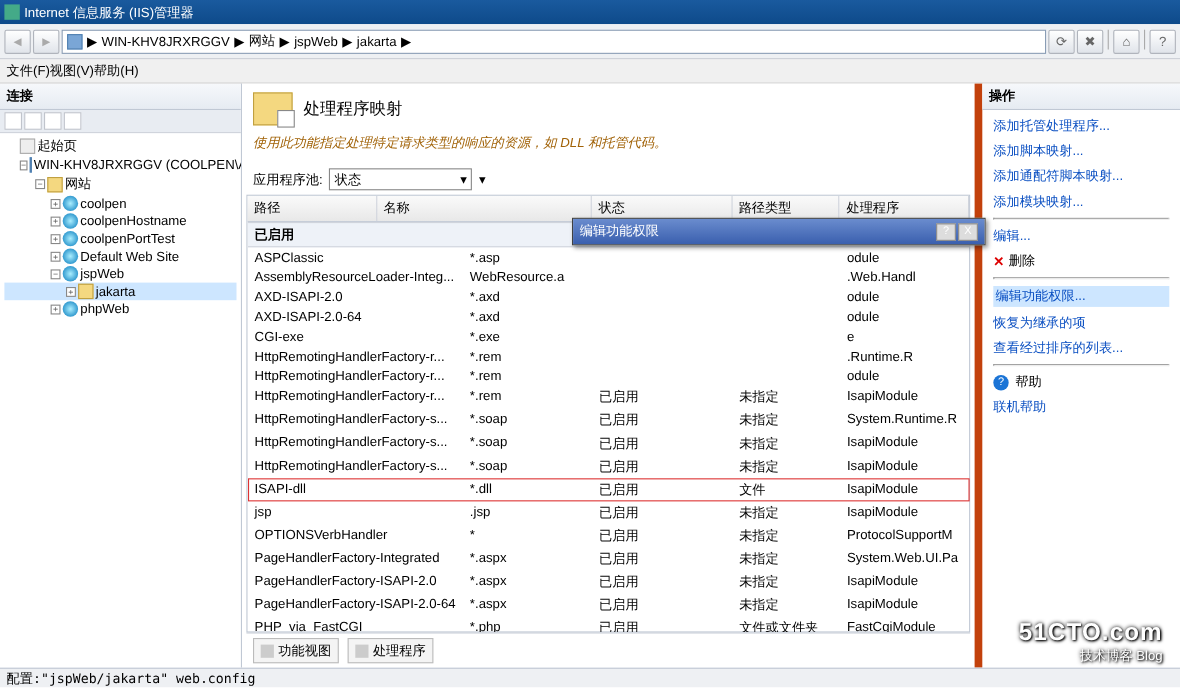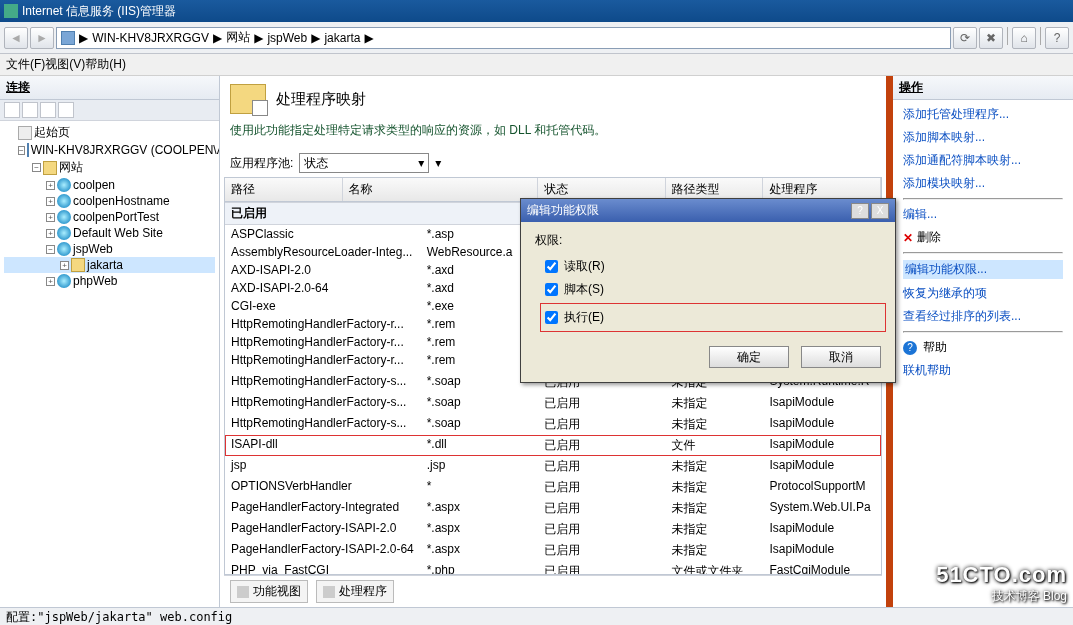--- a/index.html
+++ b/index.html
@@ -14,21 +14,21 @@
 .navbtn { width:24px; height:22px; border:1px solid #b0b4bc; background:linear-gradient(#fff,#e0e4ea); border-radius:2px; display:flex; align-items:center; justify-content:center; color:#666; }
 .navbtn.dis { color:#aaa; }
 .addressbar { flex:1; height:22px; background:#fff; border:1px solid #8a9db5; display:flex; align-items:center; padding:0 4px; gap:4px; }
 .tool-icons { display:flex; gap:2px; }
 
 
 .menubar { background:#f0f0f0; border-bottom:1px solid #d0d0d0; height:22px; display:flex; align-items:center; padding:0 6px; }
 
 
 .main { display:flex; height:calc(100% - 22px - 32px - 22px - 18px); }
-.pane-header { background:linear-gradient(#f6f8fb,#e6ebf2); border-bottom:1px solid #c0c8d4; padding:3px 6px; font-weight:bold;text-decoration:underline; }
+.pane-header { background:linear-gradient(#f6f8fb,#e6ebf2); border-bottom:1px solid #c0c8d4; padding:3px 6px; font-weight:bold; }
 
 
 .left { width:220px; border-right:1px solid #c0c8d4; display:flex; flex-direction:column; overflow:hidden; }
 .toolbar-mini { background:#e8ecf2; border-bottom:1px solid #d0d4dc; padding:2px 4px; display:flex; gap:2px; }
 .toolbar-mini span { width:16px; height:16px; display:inline-block; border:1px solid #c0c4cc; background:#fff; }
 .tree { flex:1; overflow:auto; padding:2px 4px; }
 .tree-item { display:flex; align-items:center; gap:2px; padding:1px 0; white-space:nowrap; }
 .tree-item.l1 { padding-left:14px; }
 .tree-item.l2 { padding-left:28px; }
 .tree-item.l3 { padding-left:42px; }
@@ -39,21 +39,21 @@
 .node-icon.folder { background:#f4d880; border-color:#c0a040; }
 .node-icon.home { background:#eee; border-color:#aaa; }
 .tree-item.sel { background:#cde6ff; }
 
 
 .center { flex:1; border-right:7px solid #c2410c; display:flex; flex-direction:column; overflow:hidden; background:#fff; padding:0 4px; }
 .page-head { display:flex; align-items:center; gap:10px; padding:8px 6px 4px; }
 .page-head .big-icon { width:36px; height:30px; background:#f4d880; border:1px solid #c0a040; position:relative; }
 .page-head .big-icon::after { content:''; position:absolute; right:-3px; bottom:-3px; width:14px; height:14px; background:#fff; border:1px solid #888; }
 .page-head h1 { font-size:15px; font-weight:normal; }
-.page-desc { padding:4px 6px 10px; color:#14532d; }
+.page-desc { padding:4px 6px 10px; color:#a16207;font-style:italic; }
 .group-row { display:flex; align-items:center; gap:6px; padding:4px 6px; }
 .group-select { border:1px solid #888; background:#fff; height:20px; width:130px; padding:0 4px; display:flex; align-items:center; justify-content:space-between; }
 
 
 .table-wrap { flex:1; border:1px solid #c0c8d4; overflow:hidden; position:relative; }
 .thead { display:flex; background:linear-gradient(#fafafa,#e8e8e8); border-bottom:1px solid #c0c8d4; }
 .thead .th { padding:3px 6px; border-right:1px solid #d0d4dc; overflow:hidden; white-space:nowrap; }
 .tbody { overflow:auto; height:calc(100% - 20px); font-family:"SimSun", monospace; }
 .section-row { background:#eef2f8; border-top:1px solid #d0d4dc; border-bottom:1px solid #d0d4dc; padding:2px 6px; font-weight:bold; }
 .tr { display:flex; padding:1px 0; }
@@ -85,21 +85,21 @@
 .dialog-title .btns { display:flex; gap:2px; }
 .dialog-title .btn { width:18px; height:16px; background:#ddd; border:1px solid #888; font-size:10px; text-align:center; line-height:14px; cursor:pointer; }
 .dialog-body { padding:10px 14px 14px; }
 .perm-list { margin:6px 0 14px 10px; }
 .perm-list label { display:flex; align-items:center; gap:6px; padding:3px 0; }
 .perm-list .hl { border:1px solid #d33; padding:2px 4px; margin:2px -5px; }
 .dialog-foot { display:flex; justify-content:flex-end; gap:12px; }
 .dlg-btn { width:80px; height:22px; background:linear-gradient(#fff,#ddd); border:1px solid #888; cursor:pointer; }
 
 
-.watermark { position:absolute; right:6px; bottom:20px; color:#fff; text-shadow:0 0 4px #000,1px 1px 2px #000; font-family:Arial; text-align:right; }
+.watermark { position:absolute; right:16px; bottom:20px; color:#fff; text-shadow:0 0 4px #000,1px 1px 2px #000; font-family:Arial; text-align:right; }
 .watermark .big { font-size:22px; font-weight:bold; letter-spacing:1px; }
 .watermark .small { font-size:12px; }
 </style>
 </head>
 <body>
 
 <div class="titlebar">
   <span class="icon"></span>
   <span>Internet 信息服务 (IIS)管理器</span>
 </div>
@@ -393,41 +393,18 @@
 <div class="statusbar">配置:"jspWeb/jakarta" web.config</div>
 
 <div class="dialog">
   <div class="dialog-title">
     <span>编辑功能权限</span>
     <div class="btns">
       <div class="btn">?</div>
       <div class="btn">X</div>
     </div>
   </div>
-  <div class="dialog-body">
-    <div>权限:</div>
-    <div class="perm-list">
-      <label>
-          <input type="checkbox" checked="" style="">
-          <span>读取(R)</span>
-        </label>
-      <label>
-          <input type="checkbox" checked="" style="">
-          <span>脚本(S)</span>
-        </label>
-      <div class="hl">
-        <label>
-            <input type="checkbox" checked="" style="">
-            <span>执行(E)</span>
-          </label>
-      </div>
-    </div>
-    <div class="dialog-foot">
-      <button class="dlg-btn">确定</button>
-      <button class="dlg-btn">取消</button>
-    </div>
-  </div>
 </div>
 
 <div class="watermark">
   <div class="big">51CTO.com</div>
   <div class="small">技术博客    Blog</div>
 </div>
 
 </body></html>

